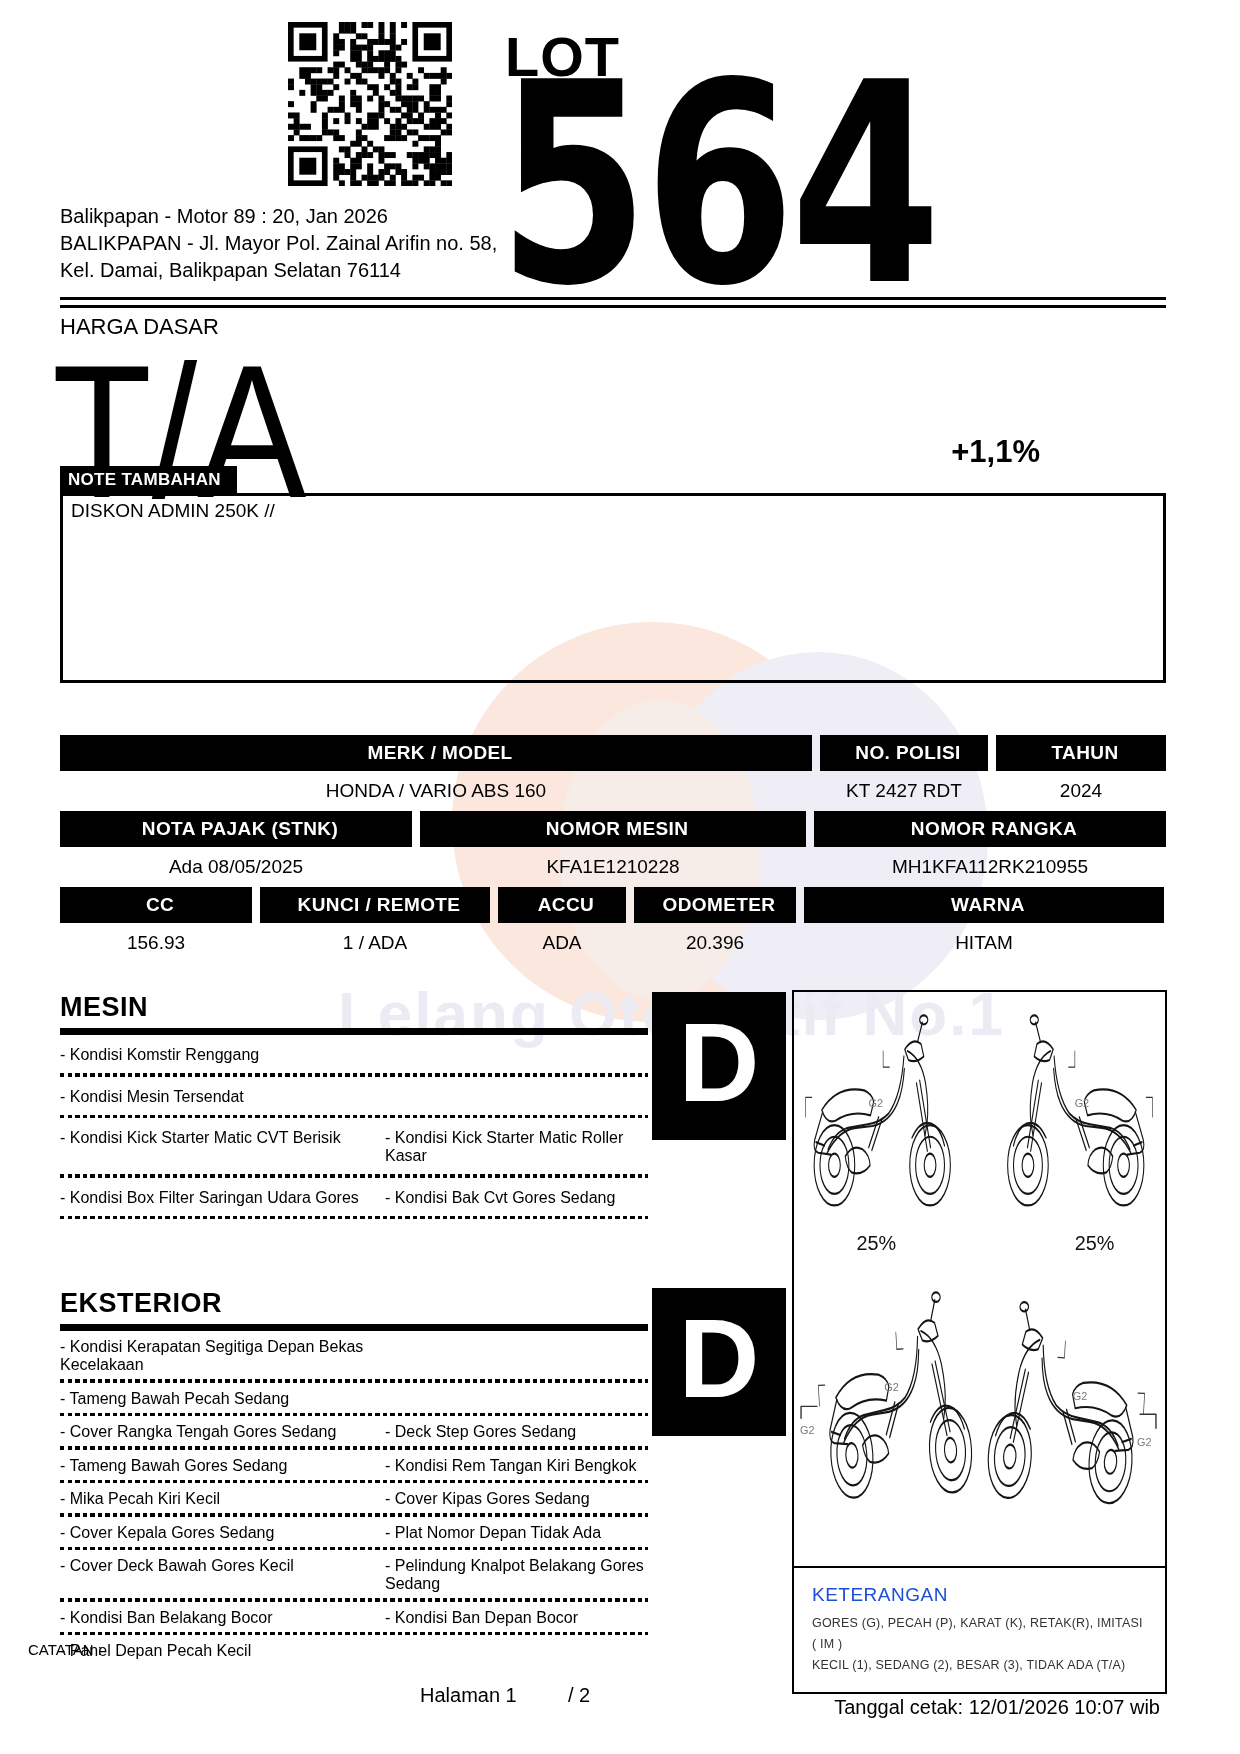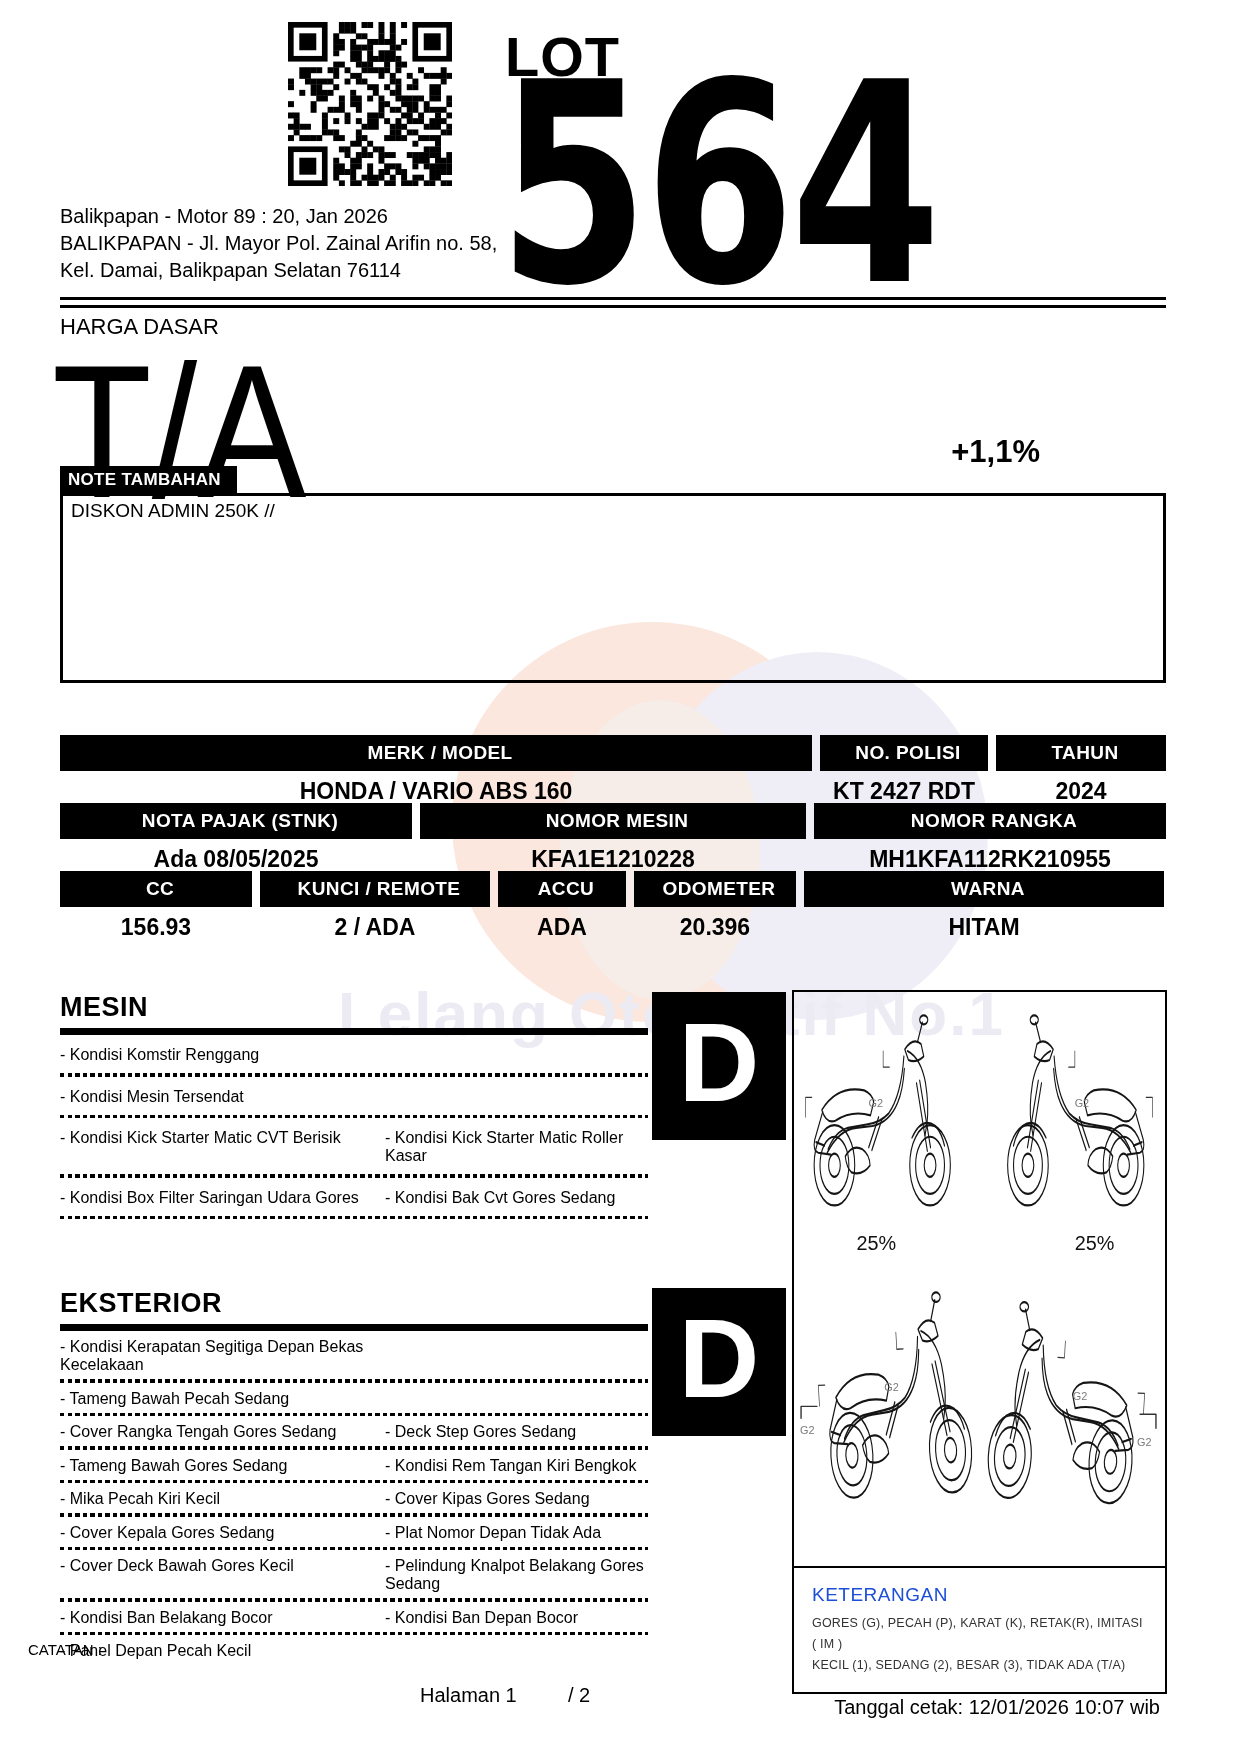--- a/index.html
+++ b/index.html
@@ -29,21 +29,21 @@
   .note-label{position:absolute;left:60px;top:466px;background:#000;color:#fff;font-size:17px;font-weight:bold;padding:4px 16px 5px 8px;letter-spacing:.3px;}
   .note-box{position:absolute;left:60px;top:493px;width:1106px;height:190px;border:3.5px solid #000;padding:4px 8px;font-size:19px;background:transparent;}
 
   
   .spec-table{position:absolute;left:60px;top:735px;width:1106px;}
   .g{display:grid;column-gap:8px;}
   .r1{grid-template-columns:752px 168px 170px;}
   .r2{grid-template-columns:352px 386px 352px;}
   .r3{grid-template-columns:192px 230px 128px 162px 360px;}
   .bar{background:#000;color:#fff;font-size:19px;font-weight:bold;text-align:center;height:36px;line-height:36px;letter-spacing:.4px;padding-left:8px;}
-  .val{font-size:23px;text-align:center;height:32px;line-height:40px;font-weight:bold;}
+  .val{font-size:19px;text-align:center;height:40px;line-height:40px;}
 
   
   .section{position:absolute;left:60px;width:588px;}
   .sec-mesin{top:992px;}
   .sec-eks{top:1288px;}
   .sec-title{font-size:27px;font-weight:bold;letter-spacing:.5px;}
   .sec-underline{height:7px;background:#000;margin-top:5px;}
   .cond-row{display:flex;font-size:16px;}
   .sec-mesin .cond-row{padding:11px 0 9px;justify-content:flex-end;}
   .sec-eks .cond-row{padding:7px 0 5px;}
@@ -461,21 +461,21 @@
     </div>
     <div class="g r3">
       <div class="bar">CC</div>
       <div class="bar">KUNCI / REMOTE</div>
       <div class="bar">ACCU</div>
       <div class="bar">ODOMETER</div>
       <div class="bar">WARNA</div>
     </div>
     <div class="g r3">
       <div class="val">156.93</div>
-      <div class="val">2 / ADA</div>
+      <div class="val">1 / ADA</div>
       <div class="val">ADA</div>
       <div class="val">20.396</div>
       <div class="val">HITAM</div>
     </div>
   </div>
 
   <div class="section sec-mesin">
     <div class="sec-title">MESIN</div>
     <div class="sec-underline"></div>
     <div class="cond-row">

